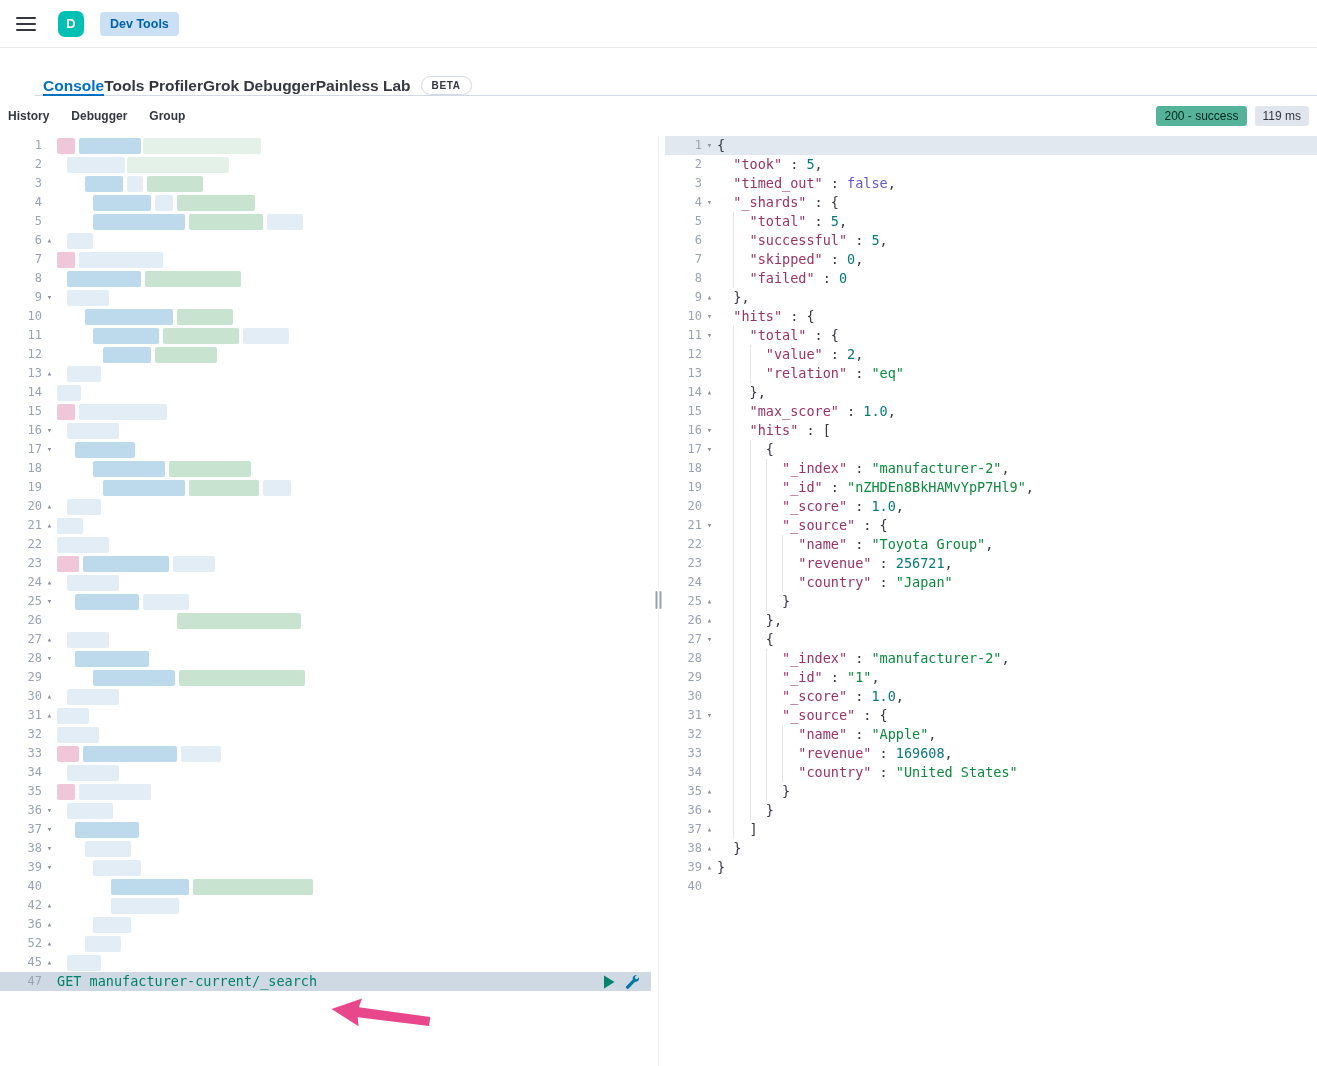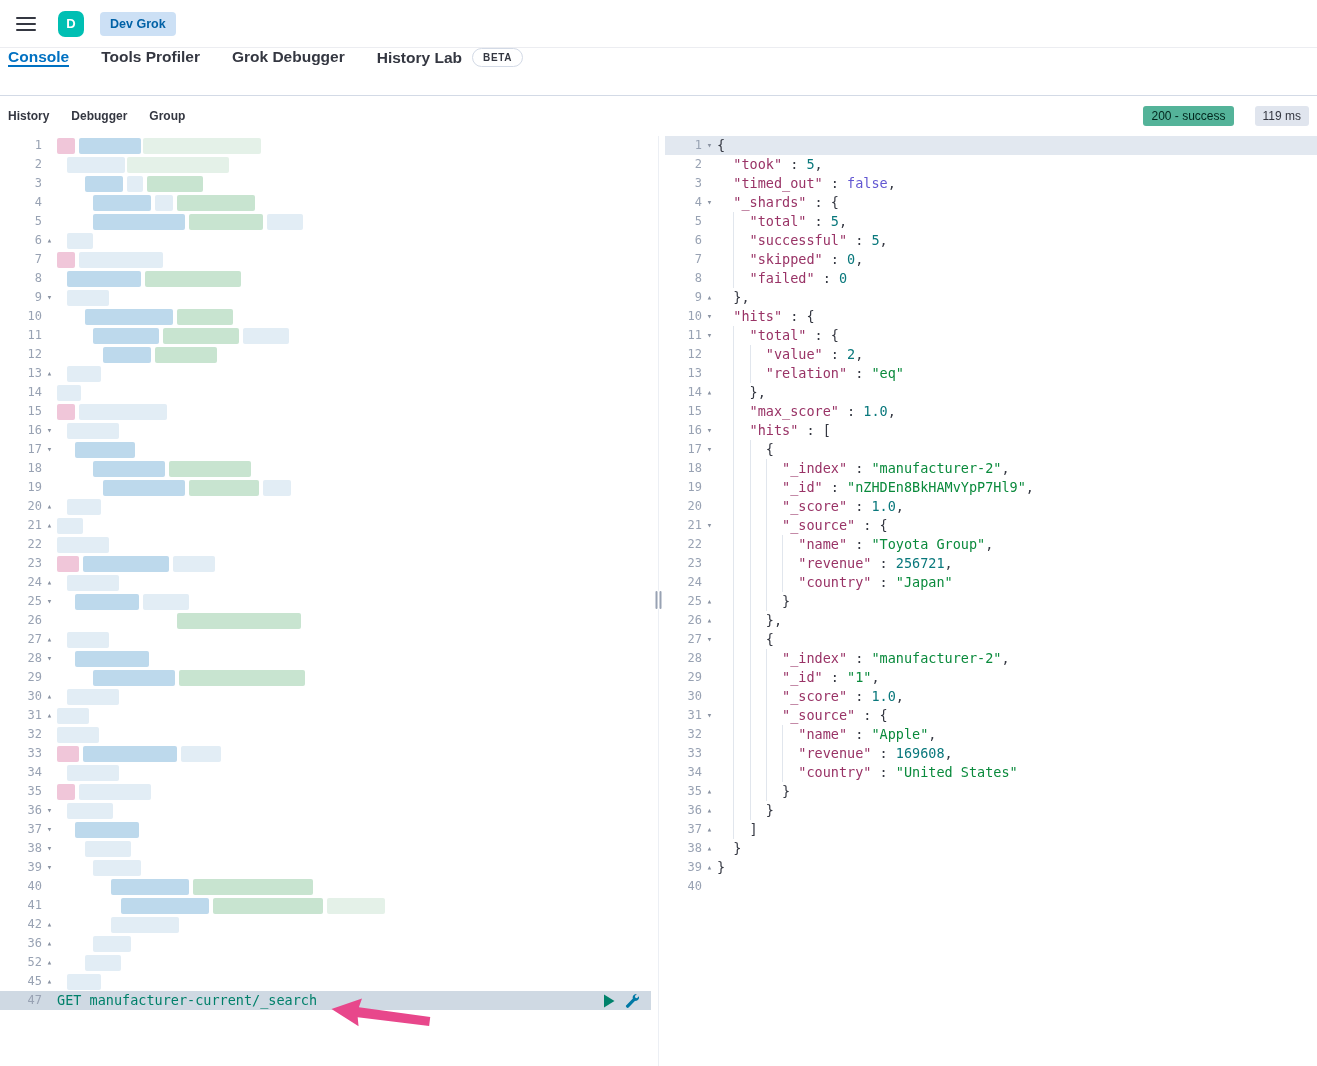--- a/index.html
+++ b/index.html
@@ -13,37 +13,37 @@
   .hamburger{width:20px;height:14px;display:flex;flex-direction:column;
     justify-content:space-between;cursor:pointer;margin-right:22px;}
   .hamburger i{display:block;height:2px;background:#343741;border-radius:1px;}
   .avatar{width:26px;height:26px;border-radius:7px;background:var(--avatar-teal,#00bfb3);
     color:#fff;font-weight:bold;font-size:13px;display:flex;align-items:center;
     justify-content:center;margin-right:16px;cursor:pointer;}
   .crumb{height:24px;padding:0 10px;border-radius:4px;background:var(--breadcrumb-badge-bg,#cce0f5);
     color:var(--breadcrumb-badge-text,#0061a6);font-size:12.5px;font-weight:600;
     display:flex;align-items:center;cursor:pointer;}
   
-  .tabs{height:48px;display:flex;align-items:flex-start;padding:0 8px;gap:32px;
-    border-bottom:1px solid #d3dae6;box-sizing:border-box;background:#fff;}
+  .tabs{height:48px;display:flex;align-items:flex-end;padding:0 8px;
+    border-bottom:1px solid #d3dae6;box-sizing:border-box;background:#fff;margin-left:35px;}
   .tab{display:flex;align-items:center;gap:10px;font-size:15.5px;font-weight:700;
     color:#343741;position:relative;cursor:pointer;white-space:nowrap;}
   .tab.active{color:var(--accent-blue,#0071c2);}
   .tab.active::after{content:"";position:absolute;left:0;right:0;bottom:-1px;height:2px;
     background:var(--accent-blue,#0071c2);}
   .beta{border:1px solid #d3dae6;border-radius:12px;padding:3px 10px;font-size:10px;
     font-weight:700;letter-spacing:.07em;color:#343741;background:#fff;}
   
   .toolbar{height:40px;display:flex;align-items:center;justify-content:space-between;
     padding:0 8px;background:#fff;box-sizing:border-box;}
   .tlinks{display:flex;gap:22px;}
   .tlink{font-size:12px;font-weight:700;color:#343741;cursor:pointer;}
   .badges{display:flex;gap:8px;align-items:center;}
   .badge{height:20px;display:flex;align-items:center;padding:0 8px;border-radius:3px;
-    font-size:12px;font-weight:500;white-space:nowrap;margin-left:13px;}
+    font-size:12px;font-weight:500;white-space:nowrap;}
   .badge.success{background:var(--success-badge-bg,#54b399);color:#00261d;}
   .badge.time{background:var(--time-badge-bg,#e0e5ee);color:#343741;}
   
   .editors{position:absolute;top:136px;left:0;right:0;bottom:0;display:flex;background:#fff;}
   .pane{position:relative;background:#fff;overflow:hidden;}
   .pane.left{width:651px;flex:none;}
   .pane.right{flex:1;}
   .divider{width:14px;flex:none;position:relative;}
   .divider::before{content:"";position:absolute;top:0;bottom:0;left:50%;width:1px;background:#eceff4;}
   .handle{position:absolute;top:455px;left:50%;transform:translateX(-50%);width:9px;height:18px;
@@ -84,35 +84,35 @@
 
 <div class="app">
 
   <header class="topbar">
     <div class="hamburger">
         <i></i>
         <i></i>
         <i></i>
       </div>
     <div class="avatar">D</div>
-    <div class="crumb">Dev Grok</div>
+    <div class="crumb">Dev Tools</div>
   </header>
 
   <nav class="tabs">
       <div class="tab active">
         <span>Console</span>
       </div>
       <div class="tab">
         <span>Tools Profiler</span>
       </div>
       <div class="tab">
         <span>Grok Debugger</span>
       </div>
       <div class="tab">
-        <span>History Lab</span>
+        <span>Painless Lab</span>
         <span class="beta">BETA</span>
       </div>
     </nav>
 
   <div class="toolbar">
     <div class="tlinks">
         <span class="tlink">History</span>
         <span class="tlink">Debugger</span>
         <span class="tlink">Group</span>
       </div>
@@ -159,21 +159,20 @@
           <div class="row"><span class="num">31</span><span class="fold">▴</span><span class="content"><span class="blk cl" style="left: 0px; width: 32px;"></span></span></div>
           <div class="row"><span class="num">32</span><span class="fold"></span><span class="content"><span class="blk cl" style="left: 0px; width: 42px;"></span></span></div>
           <div class="row"><span class="num">33</span><span class="fold"></span><span class="content"><span class="blk cp" style="left: 0px; width: 22px;"></span><span class="blk cb" style="left: 26px; width: 94px;"></span><span class="blk cl" style="left: 124px; width: 40px;"></span></span></div>
           <div class="row"><span class="num">34</span><span class="fold"></span><span class="content"><span class="blk cl" style="left: 10px; width: 52px;"></span></span></div>
           <div class="row"><span class="num">35</span><span class="fold"></span><span class="content"><span class="blk cp" style="left: 0px; width: 18px;"></span><span class="blk cl" style="left: 22px; width: 72px;"></span></span></div>
           <div class="row"><span class="num">36</span><span class="fold">▾</span><span class="content"><span class="blk cl" style="left: 10px; width: 46px;"></span></span></div>
           <div class="row"><span class="num">37</span><span class="fold">▾</span><span class="content"><span class="blk cb" style="left: 18px; width: 64px;"></span></span></div>
           <div class="row"><span class="num">38</span><span class="fold">▾</span><span class="content"><span class="blk cl" style="left: 28px; width: 46px;"></span></span></div>
           <div class="row"><span class="num">39</span><span class="fold">▾</span><span class="content"><span class="blk cl" style="left: 36px; width: 48px;"></span></span></div>
           <div class="row"><span class="num">40</span><span class="fold"></span><span class="content"><span class="blk cb" style="left: 54px; width: 78px;"></span><span class="blk cg" style="left: 136px; width: 120px;"></span></span></div>
-          <div class="row"><span class="num">41</span><span class="fold"></span><span class="content"><span class="blk cb" style="left: 64px; width: 88px;"></span><span class="blk cg" style="left: 156px; width: 110px;"></span><span class="blk cm" style="left: 270px; width: 58px;"></span></span></div>
           <div class="row"><span class="num">42</span><span class="fold">▴</span><span class="content"><span class="blk cl" style="left: 54px; width: 68px;"></span></span></div>
           <div class="row"><span class="num">36</span><span class="fold">▴</span><span class="content"><span class="blk cl" style="left: 36px; width: 38px;"></span></span></div>
           <div class="row"><span class="num">52</span><span class="fold">▴</span><span class="content"><span class="blk cl" style="left: 28px; width: 36px;"></span></span></div>
           <div class="row"><span class="num">45</span><span class="fold">▴</span><span class="content"><span class="blk cl" style="left: 10px; width: 34px;"></span></span></div>
           <div class="row sel"><span class="num">47</span><span class="fold"></span><span class="play-btn"><svg width="12" height="14" viewBox="0 0 12 14">
                 <polygon points="1,0.5 11.5,7 1,13.5" fill="currentColor"></polygon>
               </svg></span><span class="wrench-btn"><svg width="14" height="15" viewBox="0 0 16 17">
                 <path fill="currentColor" d="M12.7 1a4 4 0 0 0-3.7 5.3L1.8 13.5a1.85 1.85 0 1 0 2.6 2.6l7.2-7.2a4 4 0 0 0 4.3-5.3l-2.2 2.2-1.9-.5-.5-1.9 2.2-2.2A4 4 0 0 0 12.7 1z"></path>
               </svg></span><span class="content"><span class="method">GET</span> <span class="path">manufacturer-current/_search</span></span></div>
         </div>

